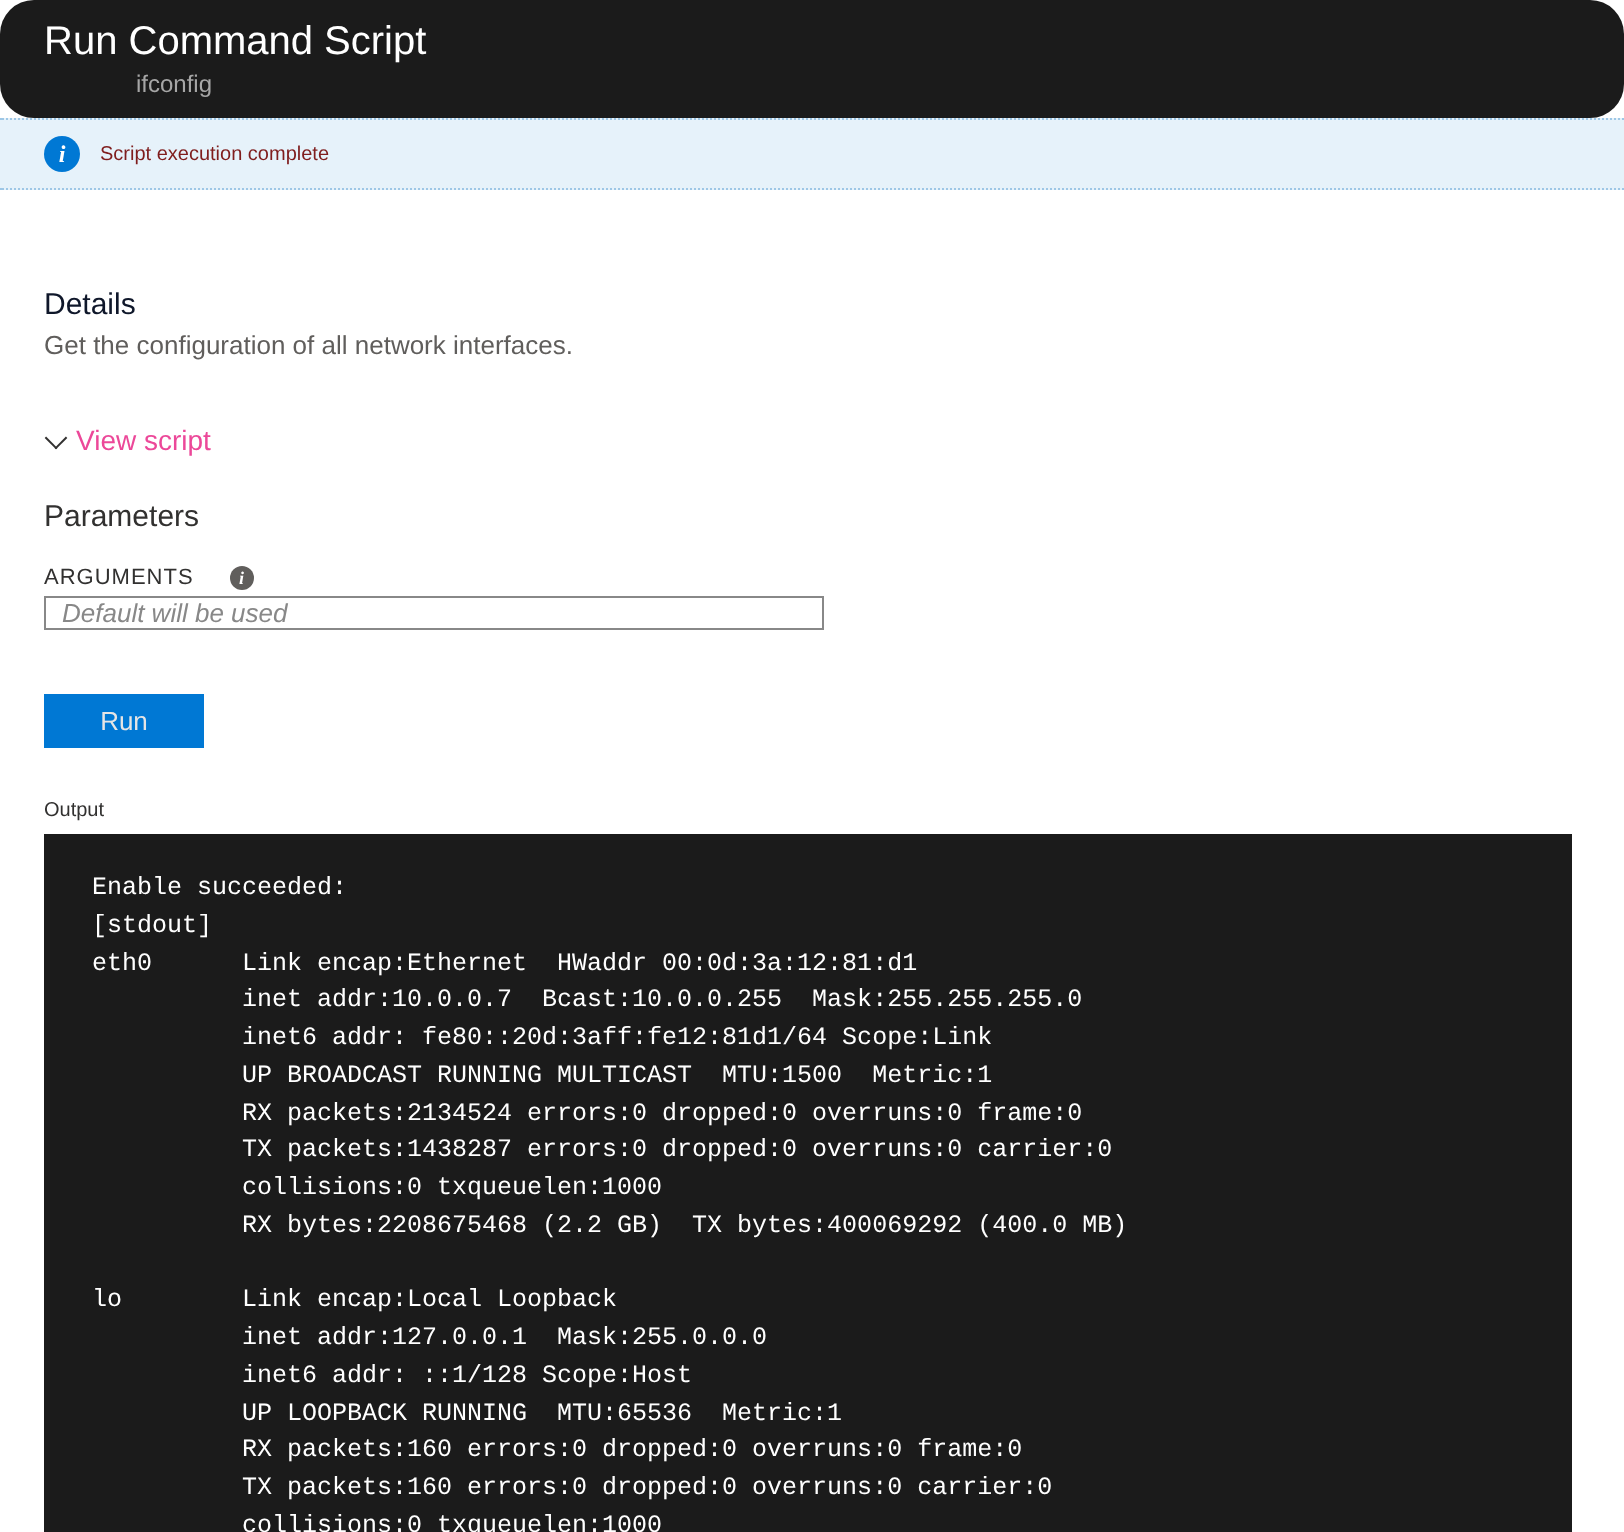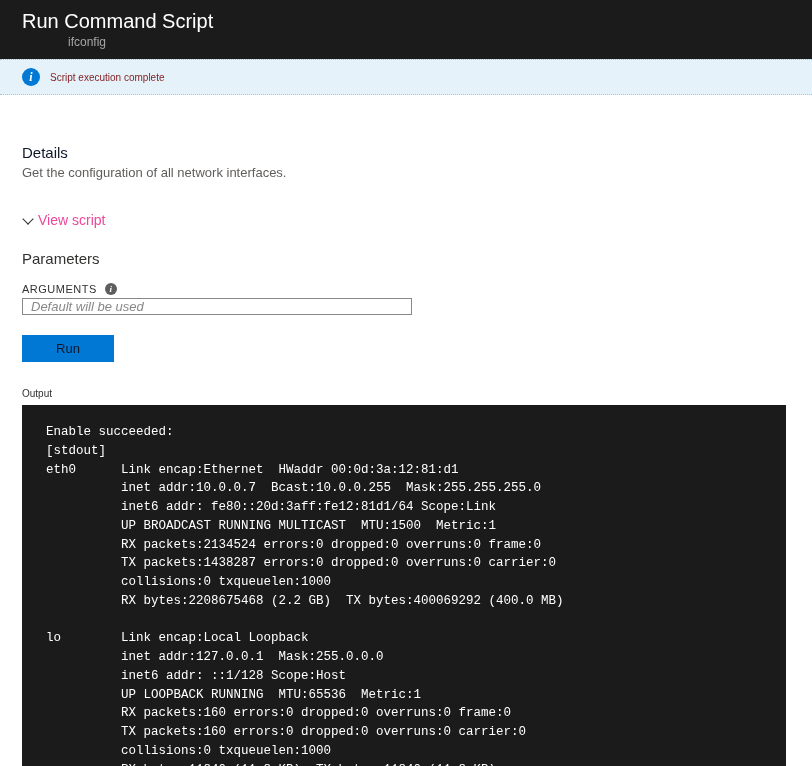--- a/index.html
+++ b/index.html
@@ -8,20 +8,21 @@
     background: #fff;
     width: 812px;
     height: 766px;
     overflow: hidden;
     color: #323130;
   }
   .header {
     background: #1b1b1b;
     color: #fff;
     padding: 10px 22px 10px 22px;
+    border-radius: 17px;
   }
   .header-title {
     font-size: 20px;
     font-weight: 400;
     color: #fff;
   }
   .header-sub {
     font-size: 12px;
     color: #a6a6a6;
     margin-top: 2px;
@@ -96,21 +97,21 @@
   }
   .parameters-heading {
     margin-top: 22px;
     font-size: 15px;
     color: #323130;
   }
   .field-label-row {
     margin-top: 16px;
     display: flex;
     align-items: center;
-    gap: 8px;
+    gap: 18px;
   }
   .field-label {
     font-size: 11px;
     letter-spacing: 0.5px;
     color: #323130;
   }
   .help-icon {
     width: 12px;
     height: 12px;
     border-radius: 50%;
@@ -132,26 +133,26 @@
     font-size: 13px;
     font-style: italic;
     color: #888;
     border: 1px solid #888;
     background: #fff;
     height: 17px;
     font-family: inherit;
   }
   .text-input::placeholder { color:#888; font-style: italic; }
   .run-button {
-    margin-top: 20px;
+    margin-top: 32px;
     background: #0078d4;
-    color: #0f172a;
+    color: #e5e5e5;
     border: none;
     padding: 6px 0;
-    width: 92px;
+    width: 80px;
     font-size: 13px;
     cursor: pointer;
     font-family: inherit;
   }
   .output-heading {
     margin-top: 26px;
     font-size: 10px;
     color: #323130;
   }
   .terminal {

